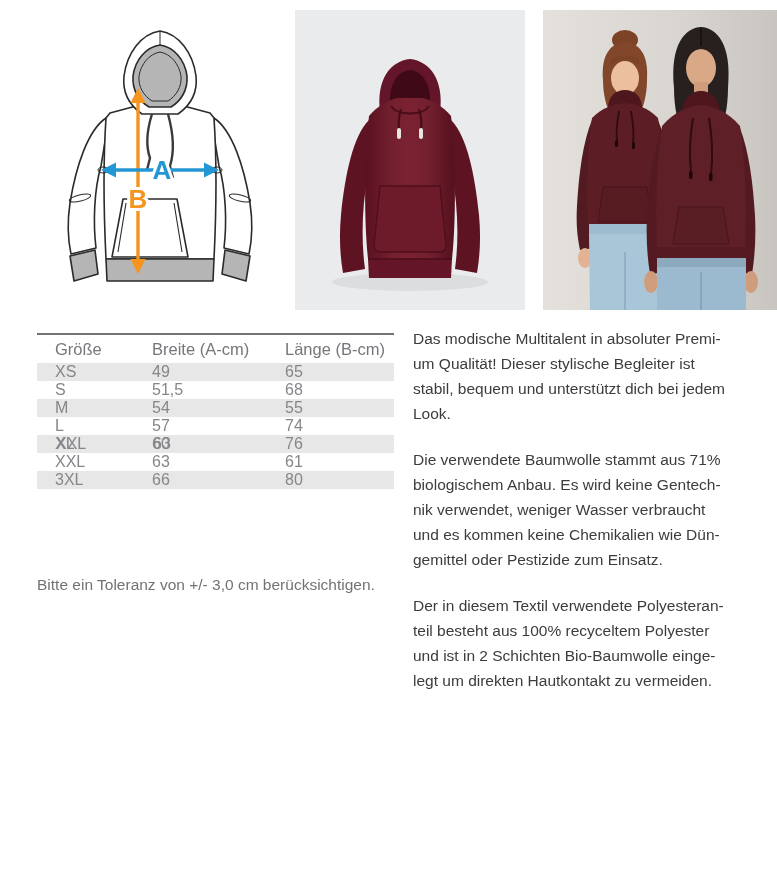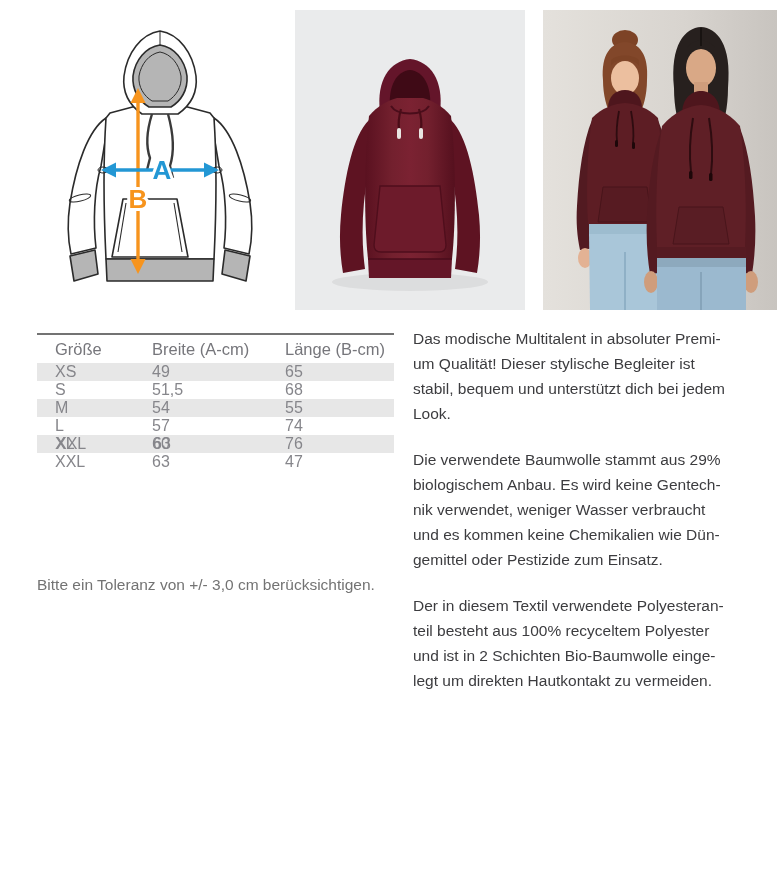--- a/index.html
+++ b/index.html
@@ -225,33 +225,38 @@
         <td><span class="cellwrap"><span>74</span></span></td>
       </tr>
       <tr class="stripe">
         <td><span class="cellwrap"><span>XL</span><span class="overlay">XXL</span></span></td>
         <td><span class="cellwrap"><span>60</span><span class="overlay">63</span></span></td>
         <td><span class="cellwrap"><span>76</span></span></td>
       </tr>
       <tr>
         <td><span class="cellwrap"><span>XXL</span></span></td>
         <td><span class="cellwrap"><span>63</span></span></td>
-        <td><span class="cellwrap"><span>47</span></span></td>
+        <td><span class="cellwrap"><span>61</span></span></td>
+      </tr>
+      <tr class="stripe">
+        <td><span class="cellwrap"><span>3XL</span></span></td>
+        <td><span class="cellwrap"><span>66</span></span></td>
+        <td><span class="cellwrap"><span>80</span></span></td>
       </tr>
     </tbody>
 </table>
 
 <div class="abs" id="tolerance-note">Bitte ein Toleranz von +/- 3,0 cm berücksichtigen.</div>
 
 <div class="abs" id="description">
     <p>Das modische Multitalent in absoluter Premi-
 um Qualität! Dieser stylische Begleiter ist
 stabil, bequem und unterstützt dich bei jedem
 Look.</p>
-    <p>Die verwendete Baumwolle stammt aus 29%
+    <p>Die verwendete Baumwolle stammt aus 71%
 biologischem Anbau. Es wird keine Gentech-
 nik verwendet, weniger Wasser verbraucht
 und es kommen keine Chemikalien wie Dün-
 gemittel oder Pestizide zum Einsatz.</p>
     <p>Der in diesem Textil verwendete Polyesteran-
 teil besteht aus 100% recyceltem Polyester
 und ist in 2 Schichten Bio-Baumwolle einge-
 legt um direkten Hautkontakt zu vermeiden.</p>
   </div>
 

